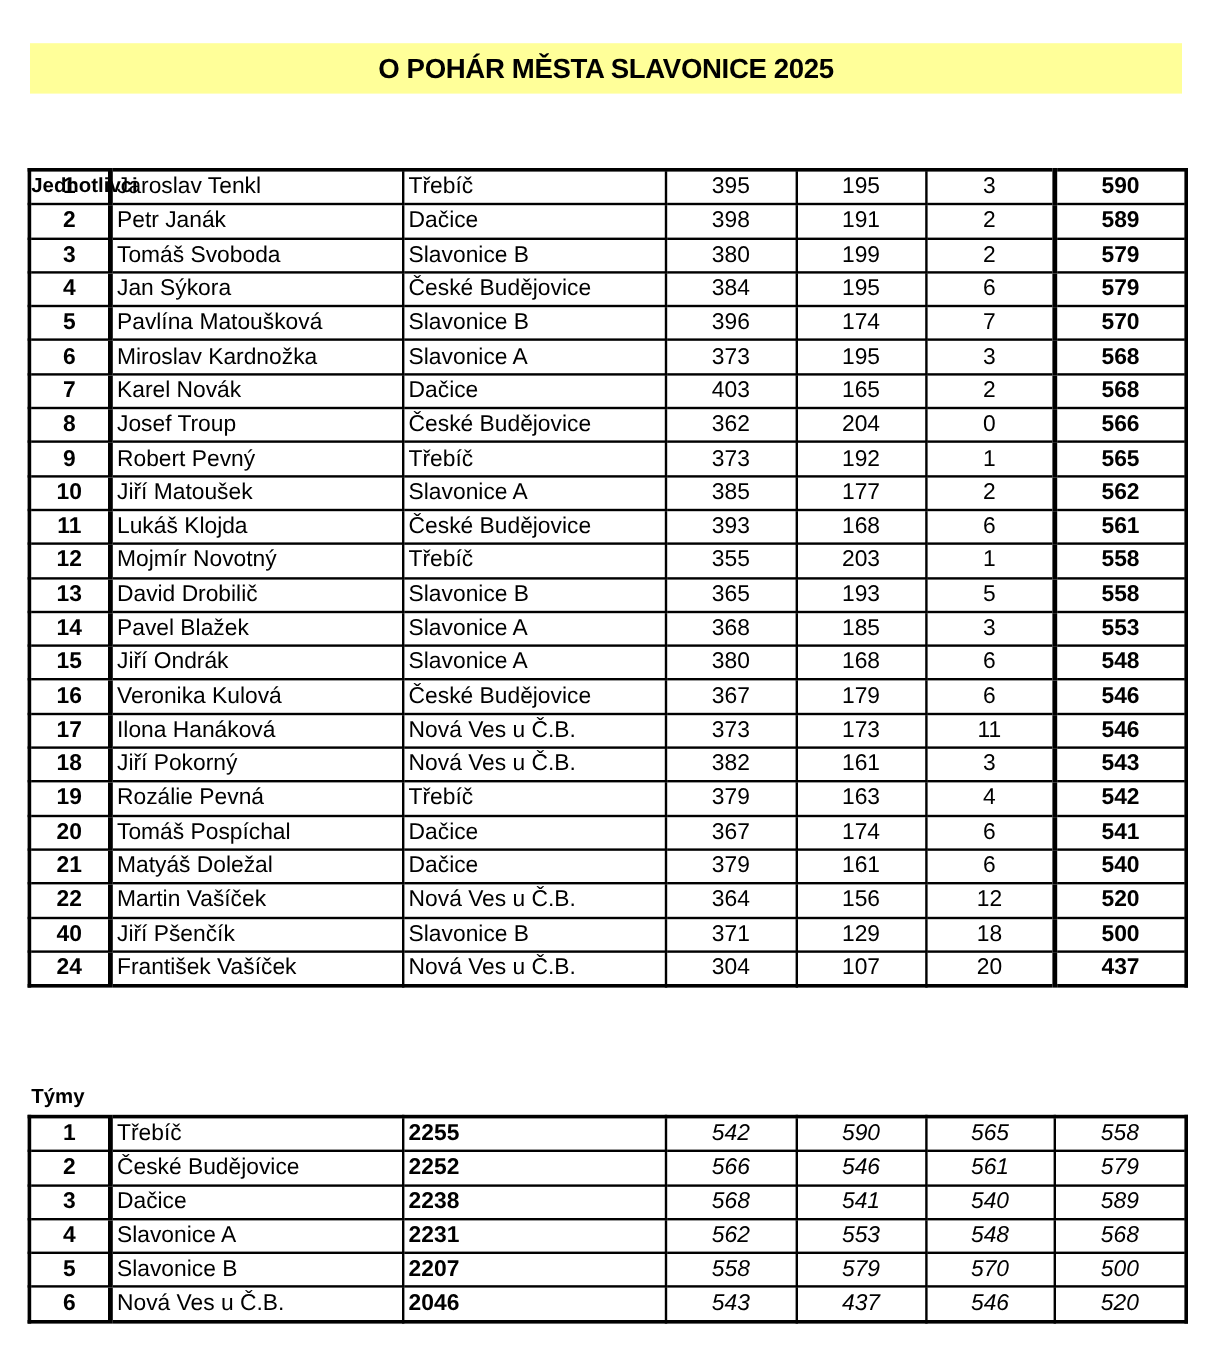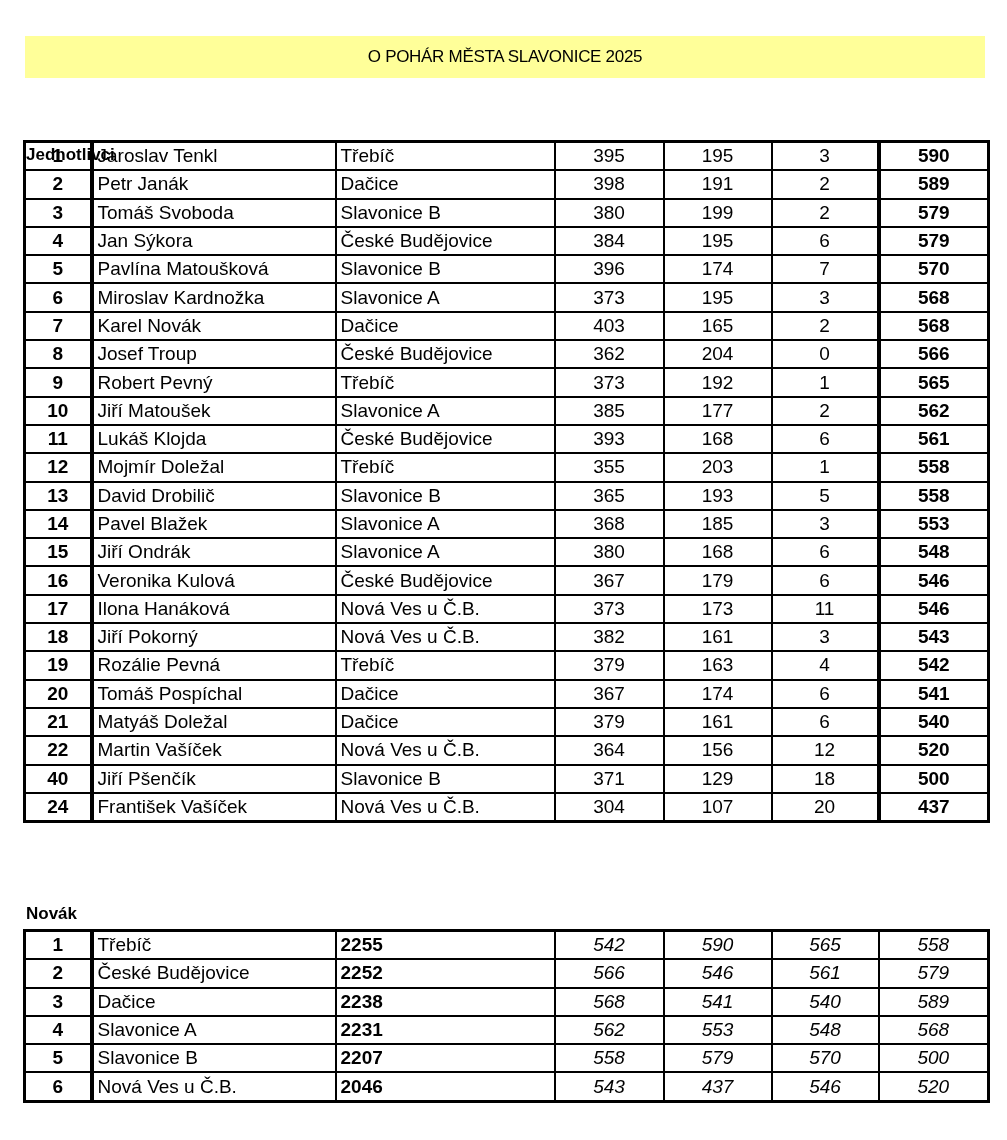--- a/index.html
+++ b/index.html
@@ -1,18 +1,18 @@
 <!DOCTYPE html>
 <html><head>
 <meta charset="utf-8">
 <style>
   html, body { margin:0; padding:0; background:#ffffff; }
   body { width:1007px; height:1140px; position:relative; font-family:"Liberation Sans", sans-serif; color:#000; overflow:hidden; }
   .title-bar { position:absolute; left:25px; top:36px; width:960px; height:42px; background:#ffff99; display:flex; align-items:center; justify-content:center; }
-  .title-bar span { font-weight:normal; font-size:17px; letter-spacing:-0.3px; }
+  .title-bar span { font-weight:bold; font-size:23px; letter-spacing:-0.3px; }
   .section-label { position:absolute; left:26px; font-weight:bold; font-size:17px; }
   table { position:absolute; left:23px; border-collapse:collapse; border:3px solid #000; table-layout:fixed; }
   td { border:2px solid #000; height:26.3px; padding:0 4px; font-size:19px; white-space:nowrap; overflow:hidden; line-height:26px; }
   td.rank { text-align:center; font-weight:bold; border-right:4px solid #000; }
   td.name, td.club { text-align:left;margin-left:36px; }
   td.num { text-align:center; }
   td.total { text-align:center; font-weight:bold; border-left:4px solid #000; }
   td.teamtotal { text-align:left; font-weight:bold; }
   td.it { text-align:center; font-style:italic; }
 </style>
@@ -130,21 +130,21 @@
         <td class="rank">11</td>
         <td class="name">Lukáš Klojda</td>
         <td class="club">České Budějovice</td>
         <td class="num">393</td>
         <td class="num">168</td>
         <td class="num">6</td>
         <td class="total">561</td>
       </tr>
       <tr>
         <td class="rank">12</td>
-        <td class="name">Mojmír Doležal</td>
+        <td class="name">Mojmír Novotný</td>
         <td class="club">Třebíč</td>
         <td class="num">355</td>
         <td class="num">203</td>
         <td class="num">1</td>
         <td class="total">558</td>
       </tr>
       <tr>
         <td class="rank">13</td>
         <td class="name">David Drobilič</td>
         <td class="club">Slavonice B</td>
@@ -248,21 +248,21 @@
         <td class="name">František Vašíček</td>
         <td class="club">Nová Ves u Č.B.</td>
         <td class="num">304</td>
         <td class="num">107</td>
         <td class="num">20</td>
         <td class="total">437</td>
       </tr>
     </tbody>
 </table>
 
-<div class="section-label" style="top:904px;">Novák</div>
+<div class="section-label" style="top:904px;">Týmy</div>
 
 <table id="team-table" style="top:929px; width:964px;">
   <colgroup>
     <col style="width:67px">
       <col style="width:244px">
       <col style="width:219px">
     <col style="width:109px">
       <col style="width:108px">
       <col style="width:107px">
       <col style="width:110px">

